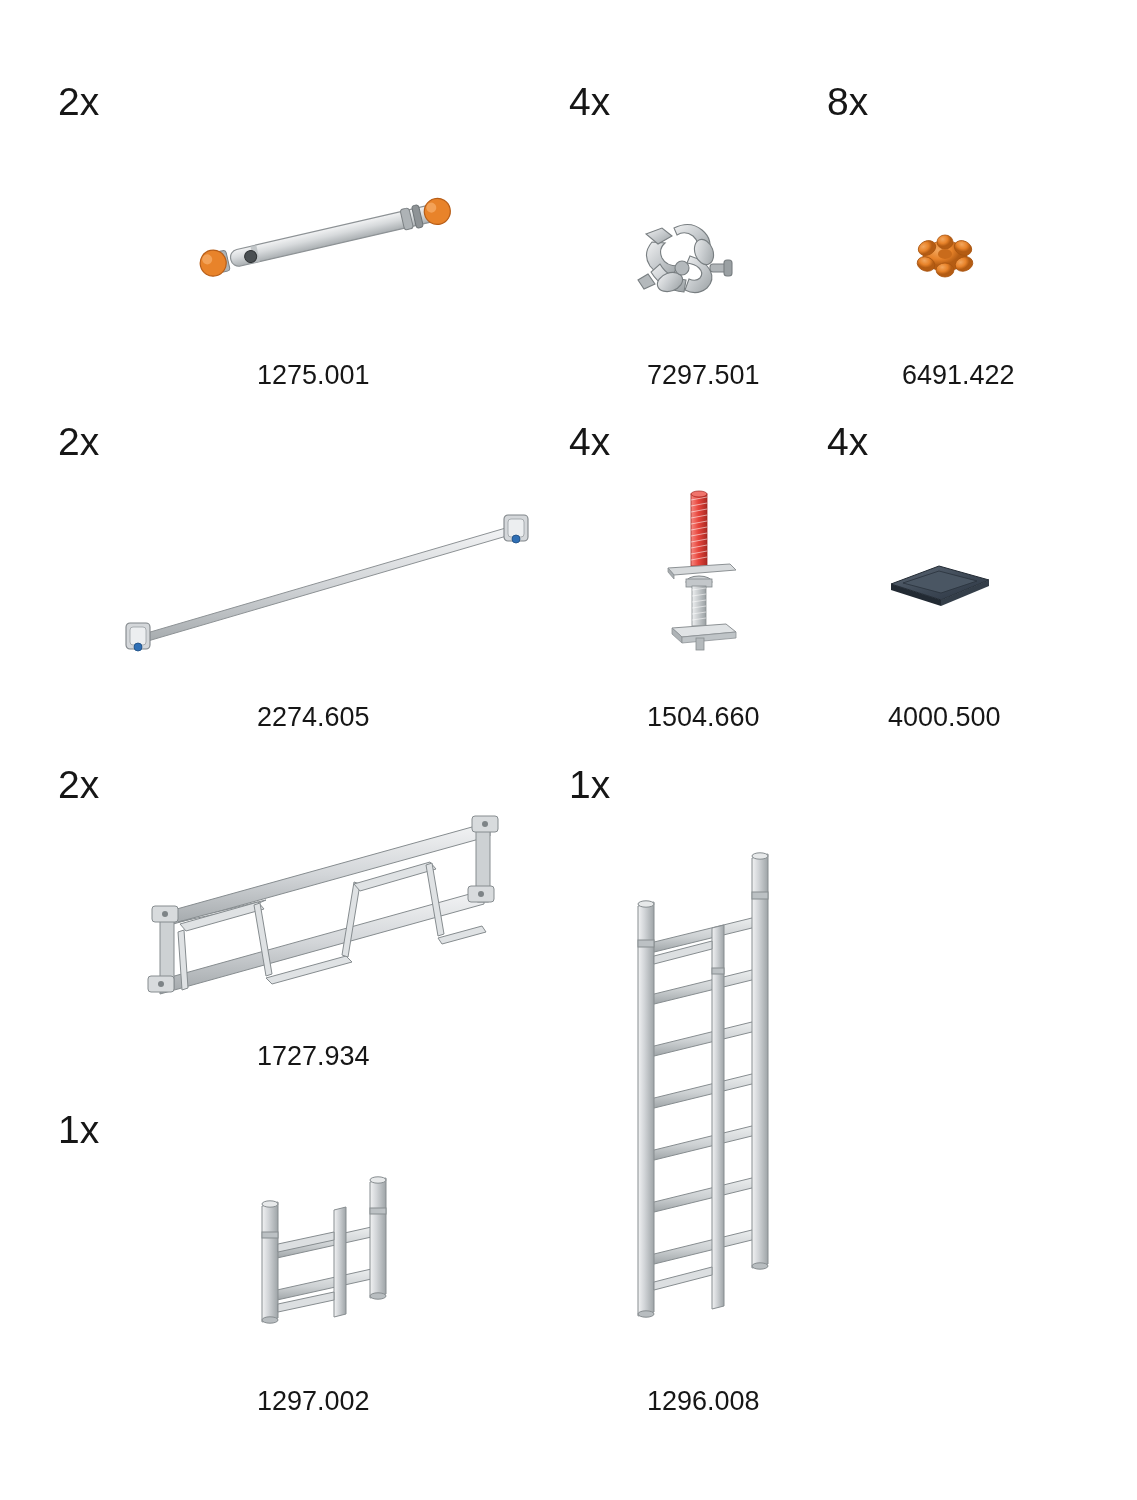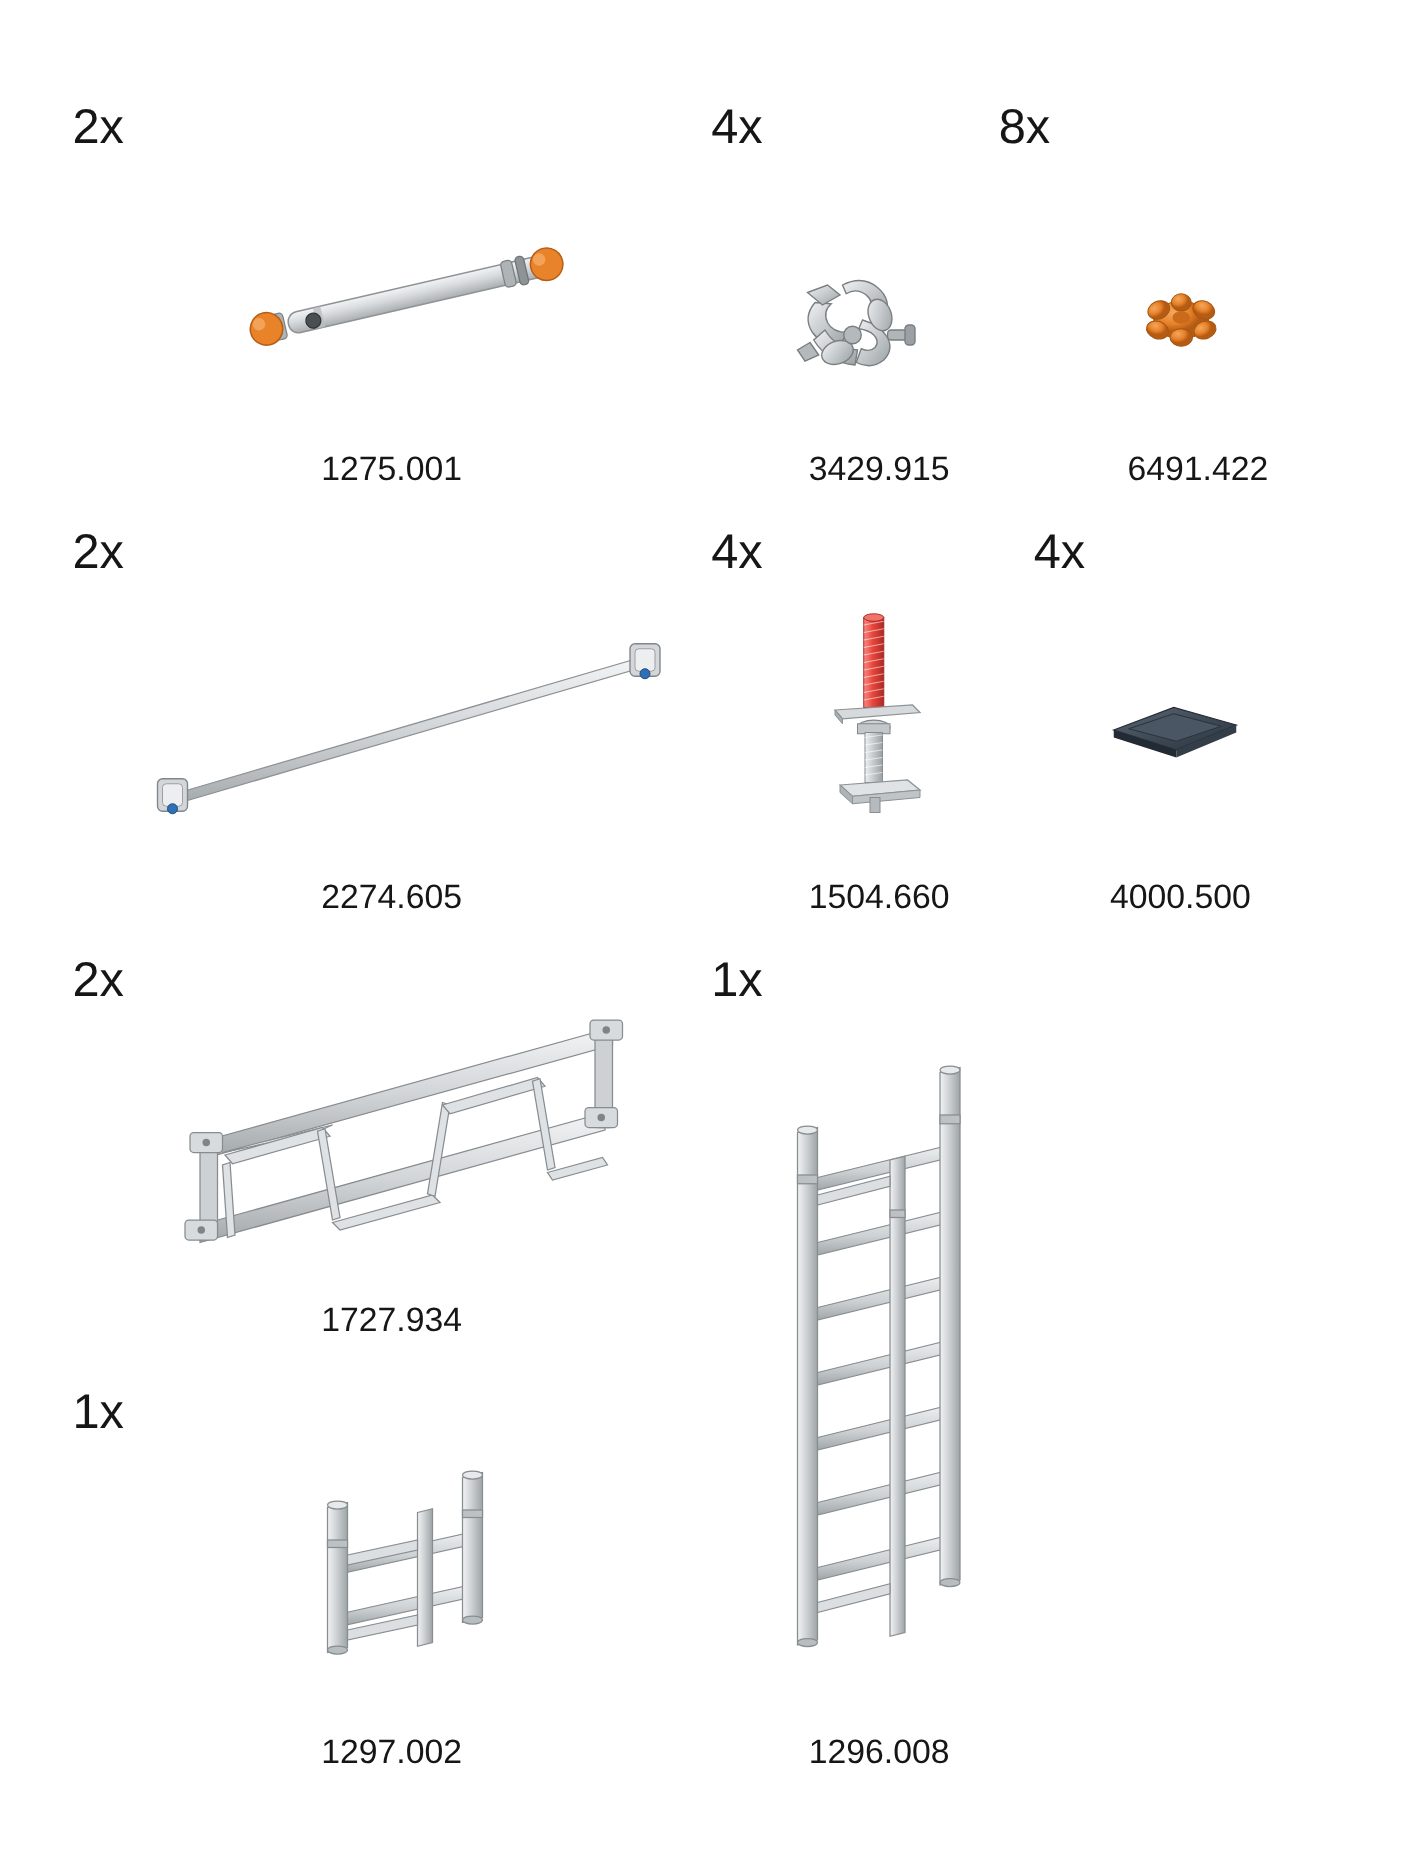--- a/index.html
+++ b/index.html
@@ -99,25 +99,25 @@
           <path d="M30 52 q8 14 26 16 l-2 12 q-22 -2 -33 -20 z"></path>
           <ellipse cx="40" cy="70" rx="13" ry="9" transform="rotate(-20 40 70)"></ellipse>
           <ellipse cx="74" cy="40" rx="9" ry="13" transform="rotate(-20 74 40)"></ellipse>
           <circle cx="52" cy="56" r="7" fill="#b4b9bc"></circle>
           <rect x="80" y="52" width="18" height="8" rx="3" fill="#b0b5b8"></rect>
           <rect x="94" y="48" width="8" height="16" rx="3" fill="#9aa0a3"></rect>
           <path d="M18 62 l-10 6 l6 9 l11 -5 z" fill="#b4b9bc"></path>
         </g>
       </svg>
     </div>
-    <div class="code" style="left:647px; top:362px;">3429.915</div>
-  </div>
-
-  <div class="part">
-    <div class="qty" style="left:799px; top:82px;">8x</div>
+    <div class="code" style="left:647px; top:362px;">7297.501</div>
+  </div>
+
+  <div class="part">
+    <div class="qty" style="left:827px; top:82px;">8x</div>
     <div class="art" style="left:900px; top:218px;">
       <svg width="90" height="80" viewBox="0 0 90 80">
         <defs>
           <radialGradient id="knobGrad" cx="35%" cy="30%">
             <stop offset="0%" stop-color="#f2a75f"></stop>
             <stop offset="60%" stop-color="#e8832a"></stop>
             <stop offset="100%" stop-color="#b45c13"></stop>
           </radialGradient>
         </defs>
         <g fill="url(#knobGrad)" stroke="#a9540f" stroke-width="0.8">

